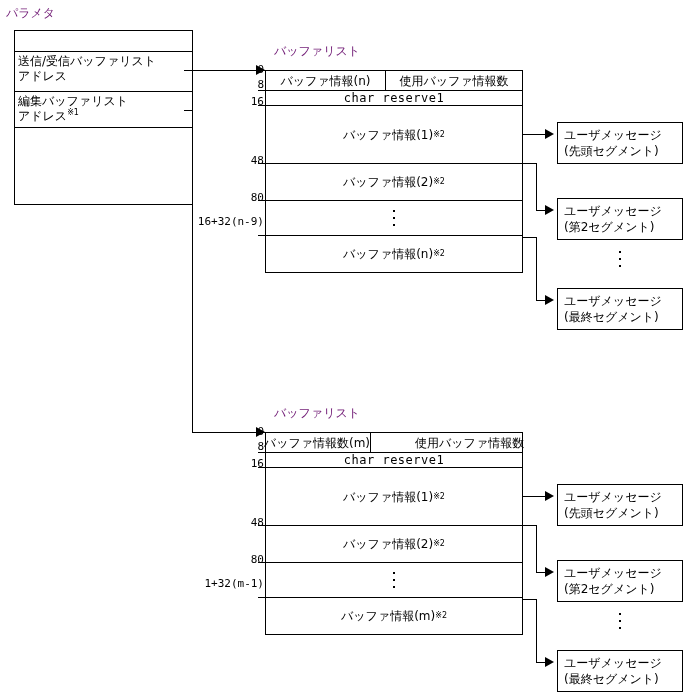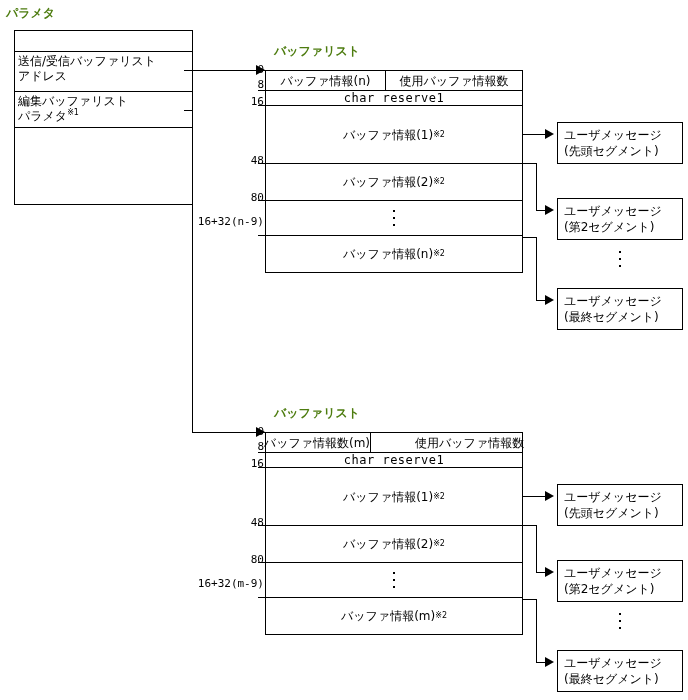--- a/index.html
+++ b/index.html
@@ -18,22 +18,21 @@
     background: #ffffff;
     overflow: hidden;
   }
   .abs { position: absolute; }
 
   
   .caption {
     font-size: 12px;
     line-height: 14px;
     white-space: nowrap;
-    color: #4d7c0f;
-    font-weight: bold;
+    color: #701a75;
   }
 
   
   .box {
     border: 1px solid #000;
     box-sizing: border-box;
     background: #fff;
   }
   .param-box { }
   .param-row {
@@ -157,21 +156,21 @@
 
 <div id="canvas">
 
   <div class="abs caption" style="left:6px; top:6px;">パラメタ</div>
 
   <div class="abs box param-box" style="left:14px; top:30px; width:179px; height:175px;">
     <div class="param-row empty" style="height:21px;"></div>
     <div class="param-row" style="height:40px;">送信/受信バッファリスト
 アドレス</div>
     <div class="param-row" style="height:36px;"><span>編集バッファリスト
-パラメタ</span><span class="sup">※1</span></div>
+アドレス</span><span class="sup">※1</span></div>
     <div class="param-row last empty" style="height:74px;"></div>
   </div>
 
   <div class="abs hline" style="left:184px; top:70px; width:72px;"></div>
   <div class="abs arrow" style="left:256px; top:65px;"></div>
 
   <div class="abs hline" style="left:184px; top:110px; width:9px;"></div>
   <div class="abs vline" style="left:192px; top:110px; height:323px;"></div>
   <div class="abs hline" style="left:192px; top:432px; width:64px;"></div>
   <div class="abs arrow" style="left:256px; top:427px;"></div>
@@ -248,21 +247,21 @@
   <div class="abs msgbox" style="left:557px; top:288px; width:126px; height:42px;"><span>ユーザメッセージ</span>
 <span>(最終セグメント)</span></div>
 
   <div class="abs caption" style="left:274px; top:406px;">バッファリスト</div>
 
   <div class="abs offset" style="left:228px; top:426px; width:36px;">0</div>
   <div class="abs offset" style="left:228px; top:441px; width:36px;">8</div>
   <div class="abs offset" style="left:228px; top:458px; width:36px;">16</div>
   <div class="abs offset" style="left:228px; top:517px; width:36px;">48</div>
   <div class="abs offset" style="left:228px; top:554px; width:36px;">80</div>
-  <div class="abs offset" style="left:189px; top:578px; width:75px;">16+32(m-9)</div>
+  <div class="abs offset" style="left:189px; top:578px; width:75px;">1+32(m-1)</div>
 
   <div class="abs hline" style="left:258px; top:432px; width:8px;"></div>
   <div class="abs hline" style="left:258px; top:452px; width:8px;"></div>
   <div class="abs hline" style="left:258px; top:467px; width:8px;"></div>
   <div class="abs hline" style="left:258px; top:525px; width:8px;"></div>
   <div class="abs hline" style="left:258px; top:562px; width:8px;"></div>
   <div class="abs hline" style="left:258px; top:597px; width:8px;"></div>
 
   <div class="abs btable" style="left:265px; top:432px; width:258px; height:203px;">
     <div class="brow" style="height:20px; padding:0;gap:44px;">

